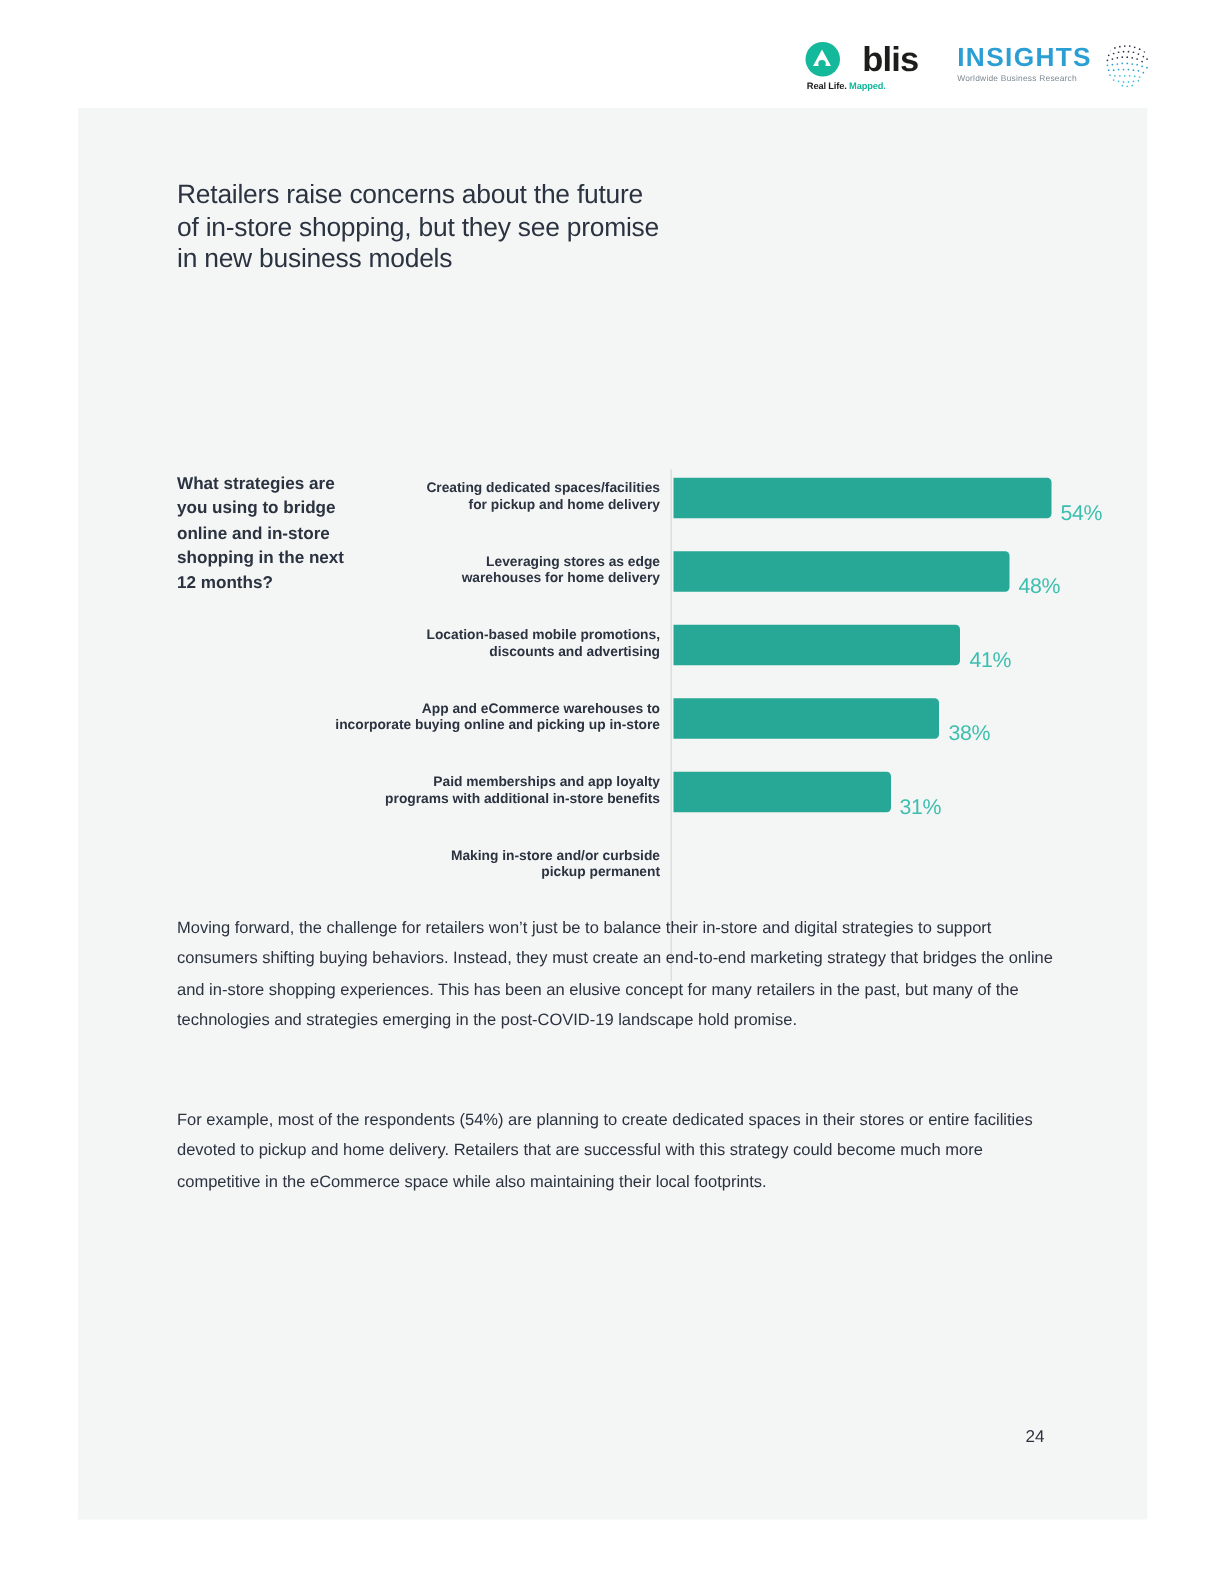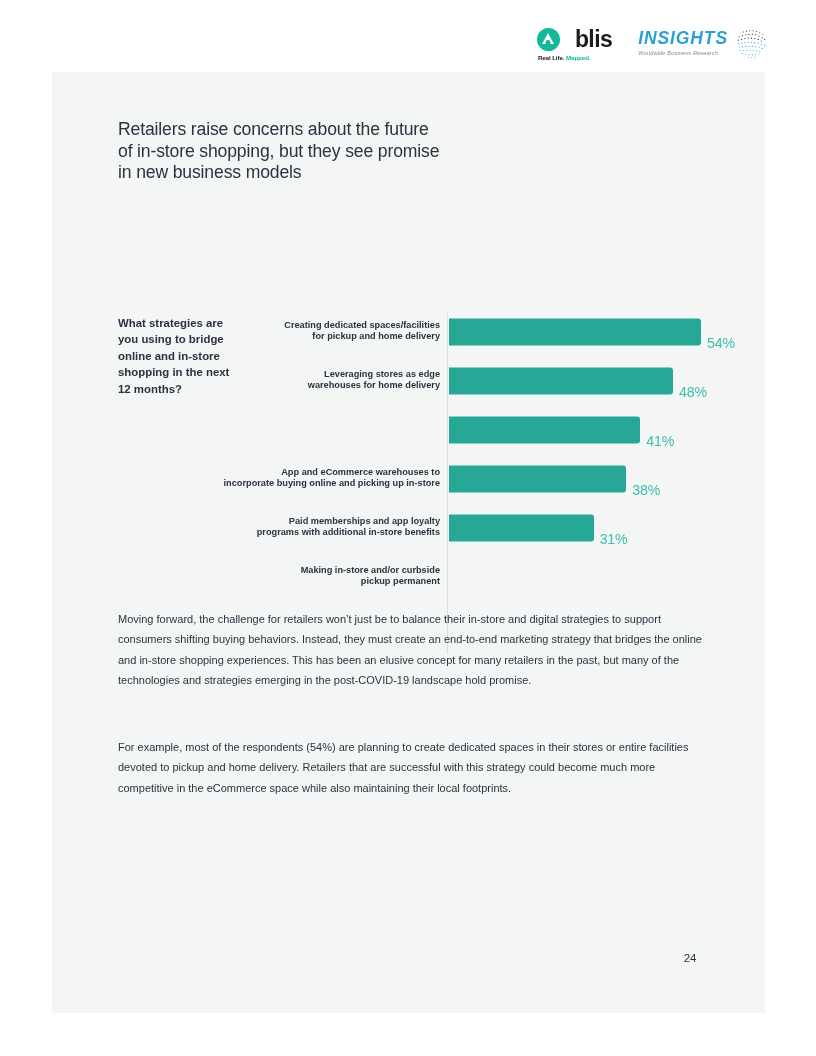--- a/index.html
+++ b/index.html
@@ -81,21 +81,20 @@
     white-space: nowrap;
   }
   .blis-tag .t-dark { color: #1d1d1b; }
   .blis-tag .t-teal { color: #14b89a; }
 
   .insights-logo {
     display: flex;
     align-items: flex-start;
     gap: 7px;
     padding-top: 3px;
-    font-style: italic;
   }
   .insights-text {
     display: flex;
     flex-direction: column;
   }
   .insights-word {
     font-size: 17.5px;
     font-weight: bold;
     color: #2b9fd4;
     letter-spacing: 0.9px;
@@ -357,20 +356,24 @@
           <div class="row-label">
             <div>Leveraging stores as edge</div>
             <div>warehouses for home delivery</div>
           </div>
           <div class="bar-area">
             <div class="bar" style="width: 224px; background: rgb(39, 167, 149);"></div>
             <div class="bar-value" style="color: rgb(60, 191, 174);">48%</div>
           </div>
         </div>
         <div class="row">
+          <div class="row-label">
+            <div>Location-based mobile promotions,</div>
+            <div>discounts and advertising</div>
+          </div>
           <div class="bar-area">
             <div class="bar" style="width: 191.333px; background: rgb(39, 167, 149);"></div>
             <div class="bar-value" style="color: rgb(60, 191, 174);">41%</div>
           </div>
         </div>
         <div class="row">
           <div class="row-label">
             <div>App and eCommerce warehouses to</div>
             <div>incorporate buying online and picking up in-store</div>
           </div>

